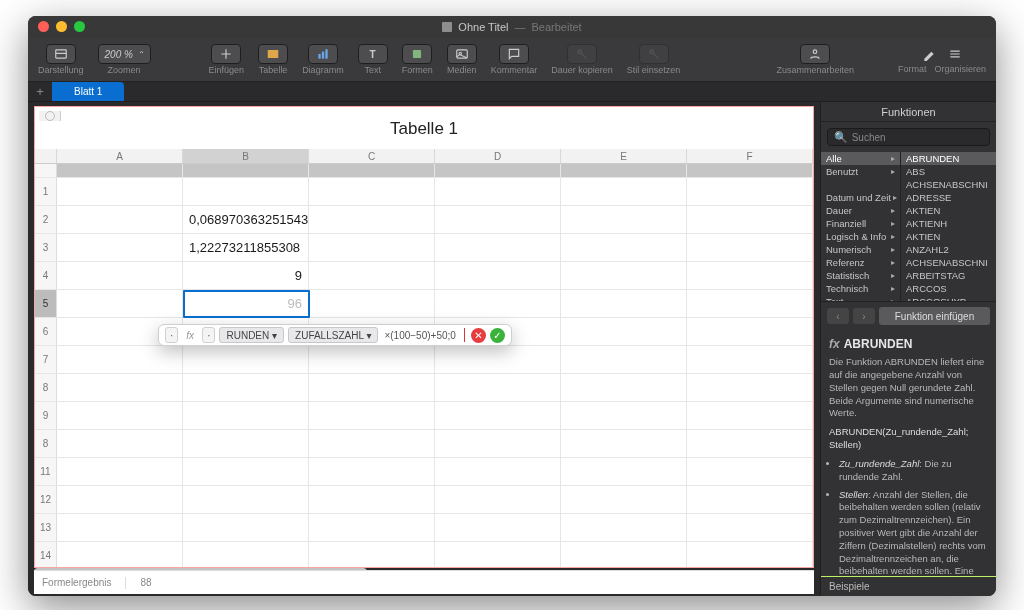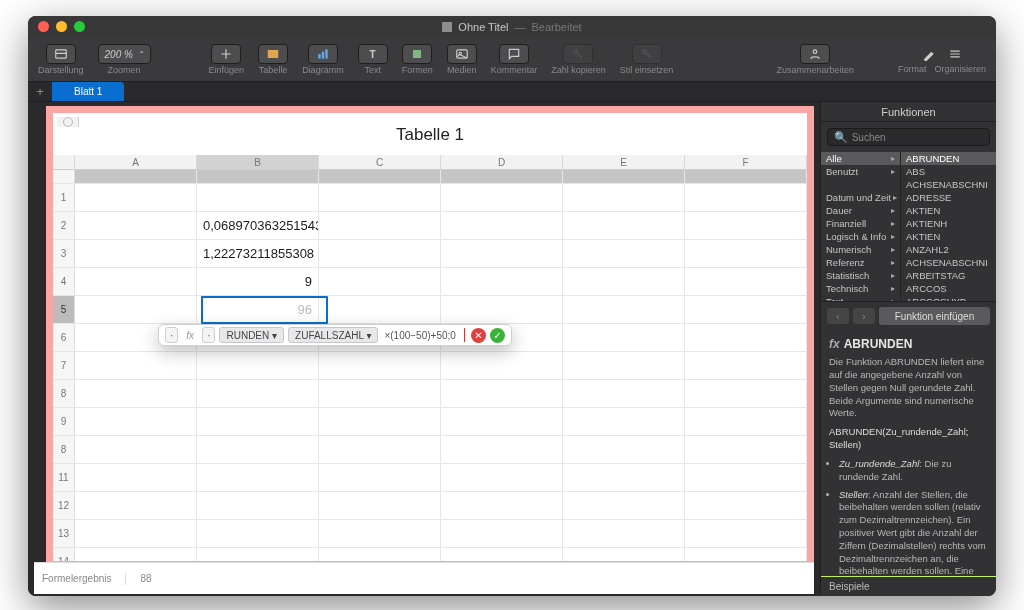--- a/index.html
+++ b/index.html
@@ -118,23 +118,22 @@
     flex: 1;
     background: #2a2a2c;
     display:flex; flex-direction:column;
     position: relative;
     min-width: 0;
   }
   .sheet {
     position: absolute;
     left: 6px; top: 4px; right: 6px; bottom: 28px;
     background: #fff;
-    border: 7px solid #fca5a5;
+    border: 1px solid #fca5a5;
     overflow: hidden;
-    margin-left: 12px;
   }
   .table-title {
     text-align: center;
     font-size: 17px;
     color: #222;
     padding: 12px 0 10px;
   }
   .col-headers {
     display:flex;
     height: 15px;
@@ -228,21 +227,21 @@
     border: 2px solid #0a6ed1;
     border-radius:1px;
     pointer-events:none;
     z-index:4;
   }
 
   
   .statusbar {
     position:absolute;
     left:6px; right:6px; bottom:2px;
-    height:32px;
+    height:24px;
     background:#fff;
     border-top:1px solid #ddd;
     display:flex;
     align-items:center;
     gap:14px;
     padding: 0 8px;
     font-size:10px;
     color:#888;
   }
   .statusbar .divider { width:1px; height:12px; background:#ddd;}
@@ -440,21 +439,21 @@
       </div>
       <div class="label">Kommentar</div>
     </div>
     <div class="tbgroup">
       <div class="tbbtn disabled">
         <svg class="icon-svg" viewBox="0 0 24 24" fill="none" stroke="#888" stroke-width="2">
             <circle cx="8" cy="8" r="3"></circle>
             <path d="M11 11l8 8"></path>
           </svg>
       </div>
-      <div class="label">Zahl kopieren</div>
+      <div class="label">Dauer kopieren</div>
     </div>
     <div class="tbgroup">
       <div class="tbbtn disabled">
         <svg class="icon-svg" viewBox="0 0 24 24" fill="none" stroke="#888" stroke-width="2">
             <circle cx="8" cy="8" r="3"></circle>
             <path d="M11 11l8 8"></path>
           </svg>
       </div>
       <div class="label">Stil einsetzen</div>
     </div>

